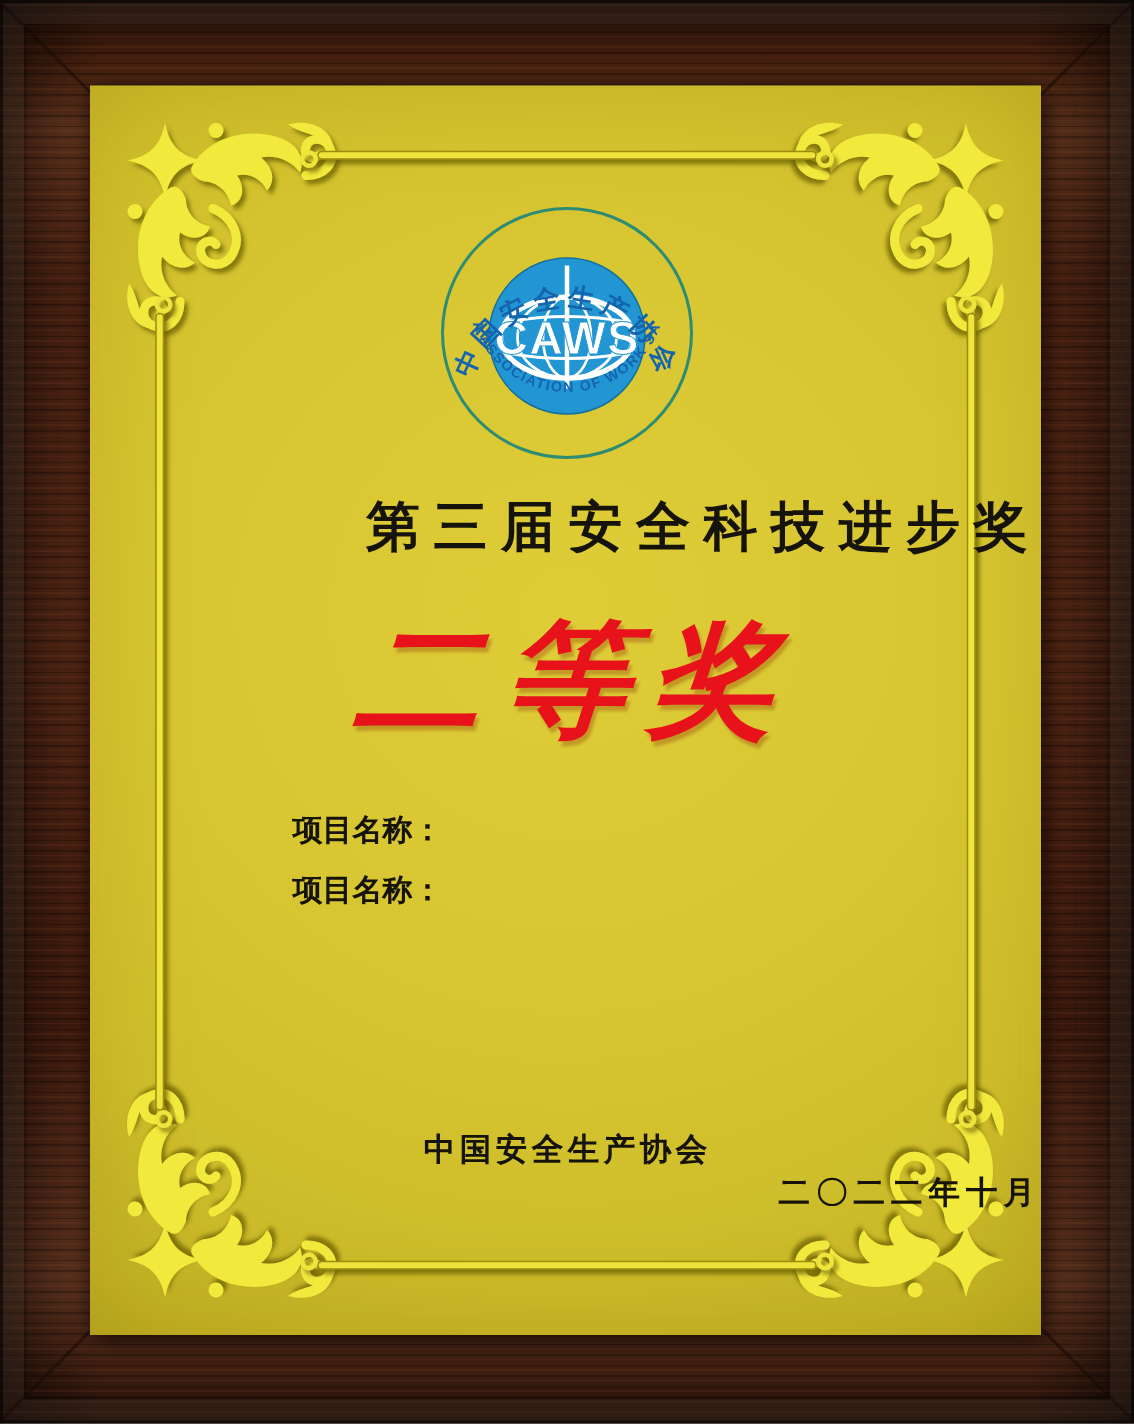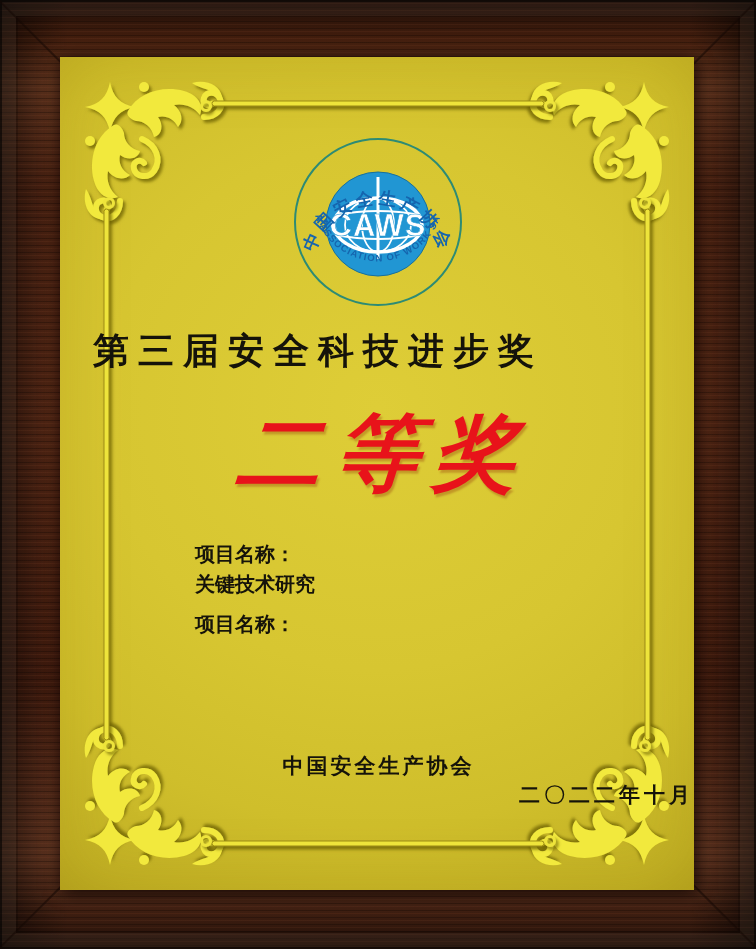--- a/index.html
+++ b/index.html
@@ -33,23 +33,23 @@
         #decd37 0%, #d7c631 45%, #cfbe2b 72%, #c2b125 92%, #b9a821 100%);
     box-shadow: 0 0 16px rgba(10,3,0,.6), 4px 6px 14px rgba(10,3,0,.5),
                 inset 0 0 70px rgba(140,115,5,.22);}
 
   .deco{position:absolute;inset:0;pointer-events:none;}
 
   
   .logo{position:absolute;left:233px;top:80px;width:170px;height:170px;}
 
   
-  .title{position:absolute;top:270px;left:0;width:100%;text-align:left;
+  .title{position:absolute;top:270px;left:0;width:100%;text-align:right;
     font-size:36px;font-weight:bold;color:#15130a;
-    letter-spacing:9px;padding-left:9px;box-sizing:border-box;margin-left:24px;}
+    letter-spacing:9px;padding-left:9px;box-sizing:border-box;}
   .grade{position:absolute;top:350px;left:0;width:100%;text-align:center;
     font-family:"DejaVu Serif",serif;font-style:italic;font-weight:bold;
     font-size:84px;line-height:1.1;color:#e8131a;
     letter-spacing:14px;padding-left:14px;box-sizing:border-box;
     transform:skewX(-4deg);
     text-shadow:2px 3px 2px rgba(130,20,0,.28);}
   .fields{position:absolute;top:482px;left:135px;width:440px;
     color:#15130a;font-size:20px;font-weight:bold;line-height:30px;}
   .frow{display:flex;margin-bottom:10px;flex-direction:column;}
   .flabel{flex:none;width:106px;margin-right:2px;white-space:nowrap;}
@@ -152,21 +152,20 @@
     </svg>
 
     <div class="title">第三届安全科技进步奖</div>
 
     <div class="grade">二等奖</div>
 
     <div class="fields">
       <div class="frow">
         <div class="flabel">项目名称：</div>
         <div class="fval">
-          <div>关键技术研究</div>
         </div>
       </div>
       <div class="frow">
         <div class="flabel">项目名称：</div>
       </div>
       <div class="frow">
       </div>
     </div>
 
     <div class="issuer">中国安全生产协会</div>

